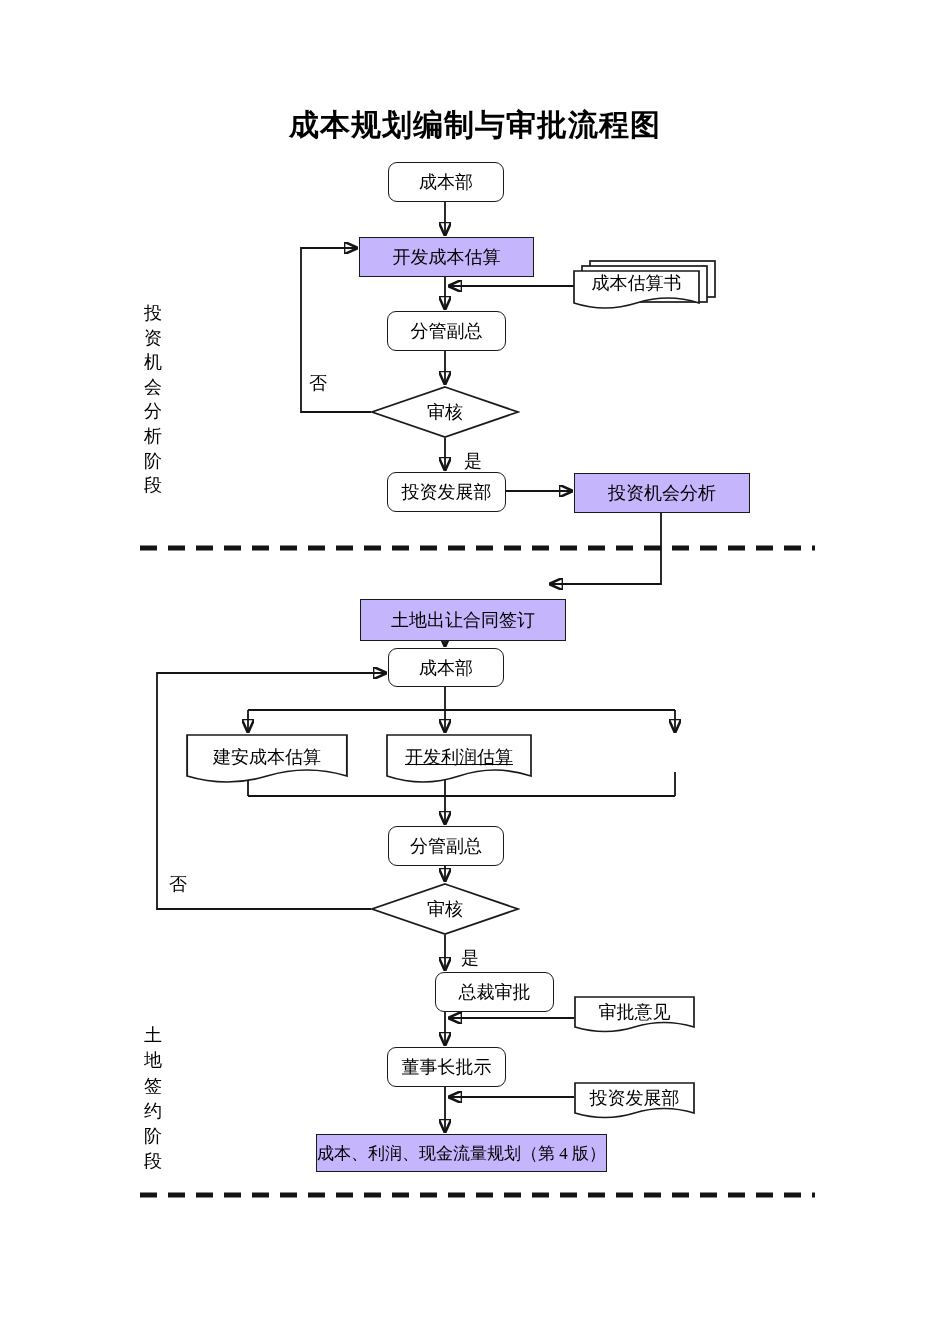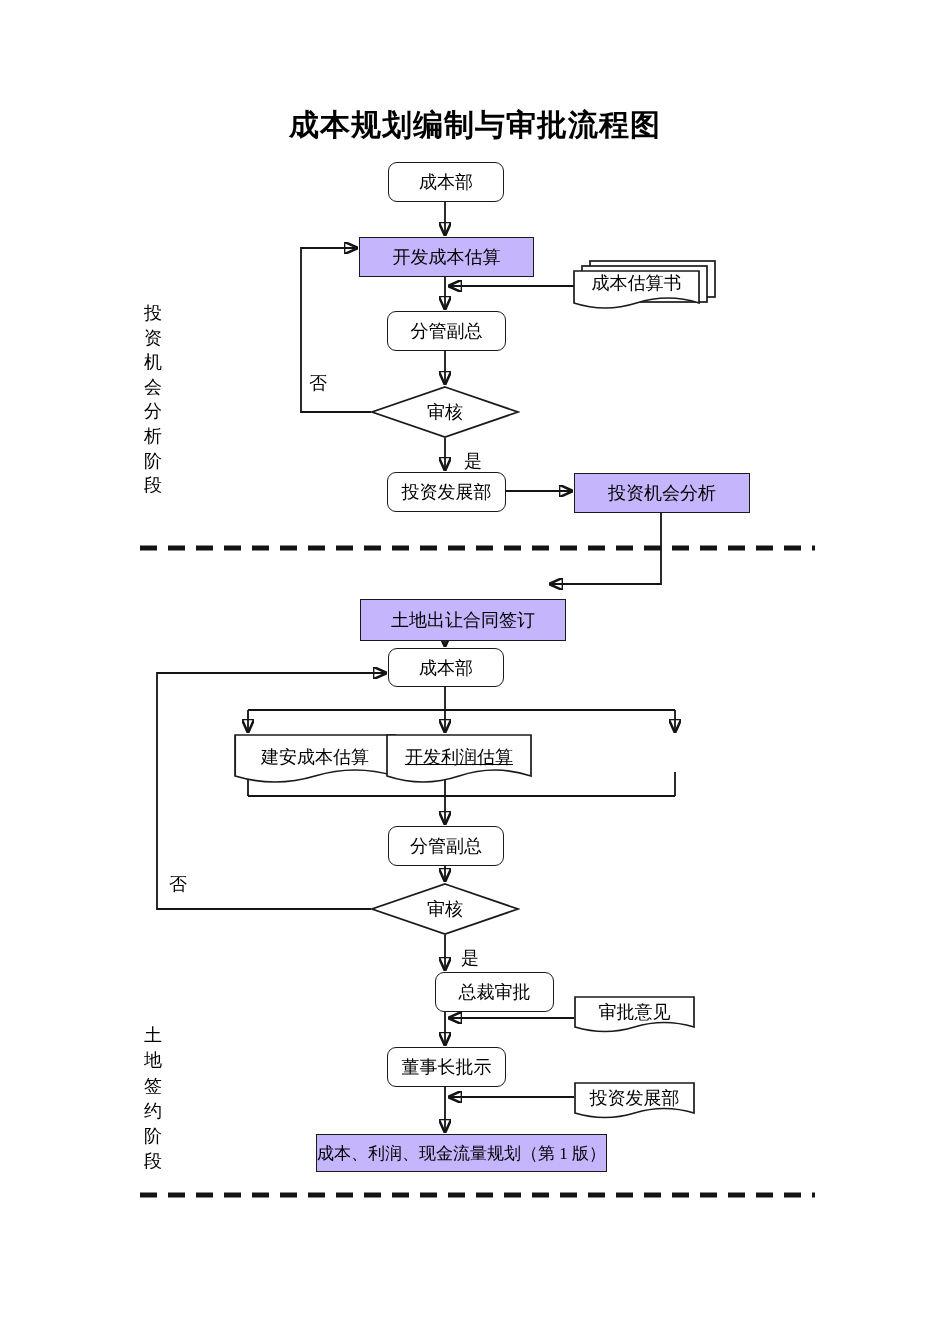--- a/index.html
+++ b/index.html
@@ -115,21 +115,21 @@
   </div>
 
   <div class="node sbox" style="left:360px;top:571px;width:204px;height:40px;margin-top:28px;">
     <span>土地出让合同签订</span>
   </div>
 
   <div class="node rbox" style="left:388px;top:648px;width:114px;height:37px;">
     <span>成本部</span>
   </div>
 
-  <div class="node shape" style="left:186px;top:734px;width:162px;height:53px;margin-left:48px;">
+  <div class="node shape" style="left:186px;top:734px;width:162px;height:53px;">
     <svg viewBox="0 0 146 53" preserveAspectRatio="none">
       <path class="geo" d="M1,1 H145 V42 Q109,30 73,42 Q37,54 1,42 Z"></path>
     </svg>
     <span class="lbl doclbl">建安成本估算</span>
   </div>
 
   <div class="node shape" style="left:386px;top:734px;width:146px;height:53px;text-decoration:underline;">
     <svg viewBox="0 0 146 53" preserveAspectRatio="none">
       <path class="geo" d="M1,1 H145 V42 Q109,30 73,42 Q37,54 1,42 Z"></path>
     </svg>
@@ -167,16 +167,16 @@
   </div>
 
   <div class="node shape" style="left:574px;top:1082px;width:121px;height:40px;">
     <svg viewBox="0 0 121 40" preserveAspectRatio="none">
       <path class="geo" d="M1,1 H120 V31 Q90,22 60.5,31 Q31,40 1,31 Z"></path>
     </svg>
     <span class="lbl doclbl">投资发展部</span>
   </div>
 
   <div class="node sbox final" style="left:316px;top:1134px;width:289px;height:36px;">
-    <span>成本、利润、现金流量规划（第 1 版）</span>
+    <span>成本、利润、现金流量规划（第 4 版）</span>
   </div>
 
 </div>
 
 </body></html>

